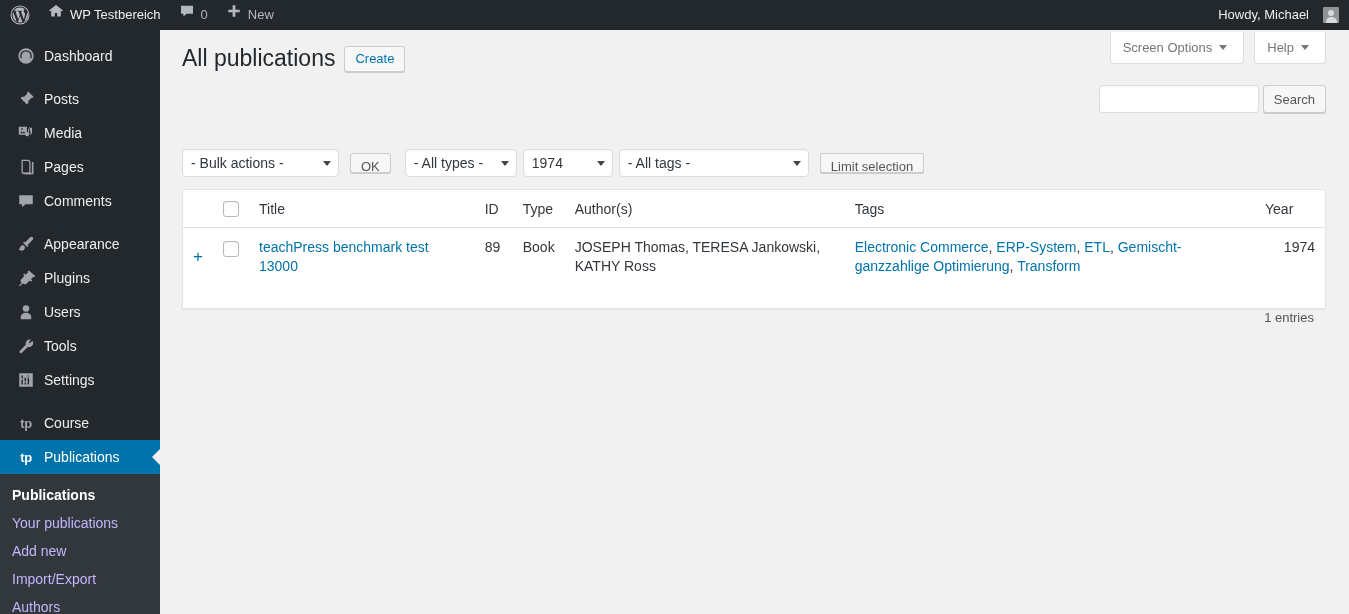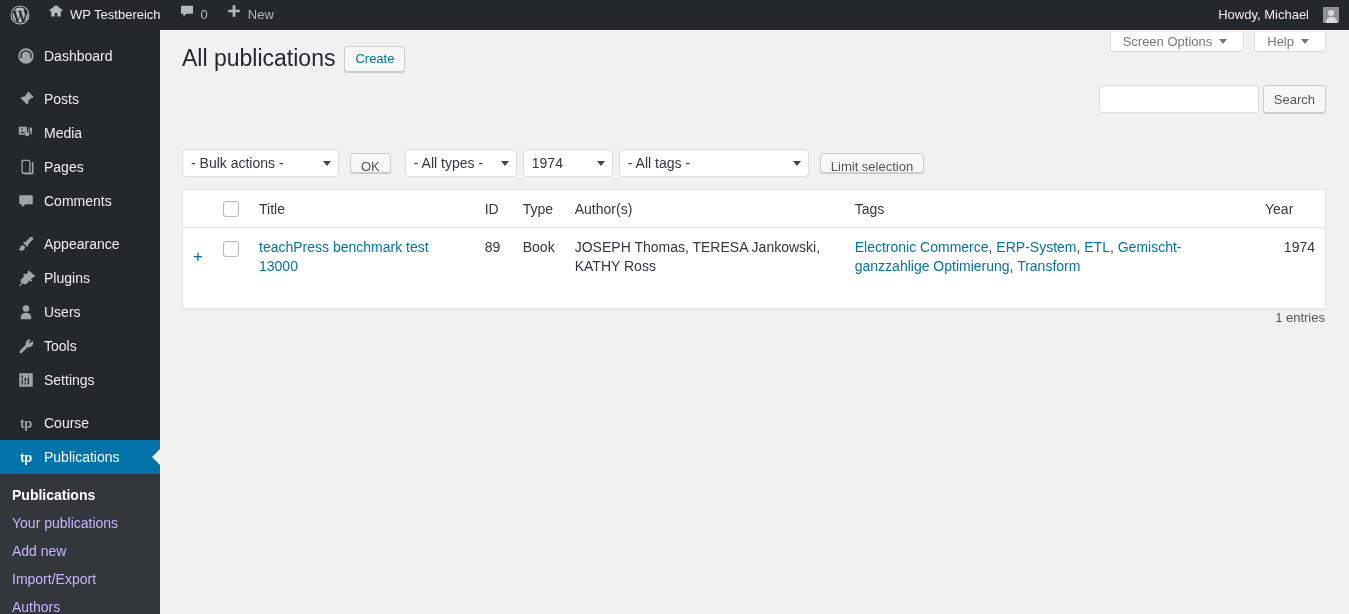--- a/index.html
+++ b/index.html
@@ -111,21 +111,21 @@
   
   .screen-meta {
     position: absolute; top: 2px; right: 23px;
     display: flex; gap: 0;
   }
   .sm-btn {
     background: #fff;
     border: 1px solid #ddd;
     border-top: none;
     border-radius: 0 0 4px 4px;
-    height: 20px; line-height: 26px;
+    height: 32px; line-height: 26px;
     padding: 0 16px 0 12px;
     font-size: 13px; color: #72777c;
     cursor: pointer;
     display: flex; align-items: center; gap: 7px;
     box-shadow: 0 1px 1px -1px rgba(0,0,0,.1);
   }
   .sm-btn + .sm-btn { margin-left: 10px; }
   .caret-down {
     width: 0; height: 0;
     border-left: 4px solid transparent;
@@ -294,21 +294,21 @@
   a.tp-link {
     color: #0073aa; text-decoration: none; cursor: pointer;
   }
   .title-cell { max-width: 230px; }
   .tags-cell { max-width: 420px; }
   .row-main td { border-bottom: none; }
   tbody tr { }
   .row-spacer td { height: 22px; padding: 0 !important; }
 
   .entries-count {
-    position: absolute; right: 24px; top: 280px;
+    position: absolute; right: 35px; top: 280px;
     font-size: 13px; color: #555;
   }
 </style>
 </head>
 <body>
 
 <div id="adminbar">
   <div class="ab-left">
     <div class="ab-item ab-logo">
       <span>

